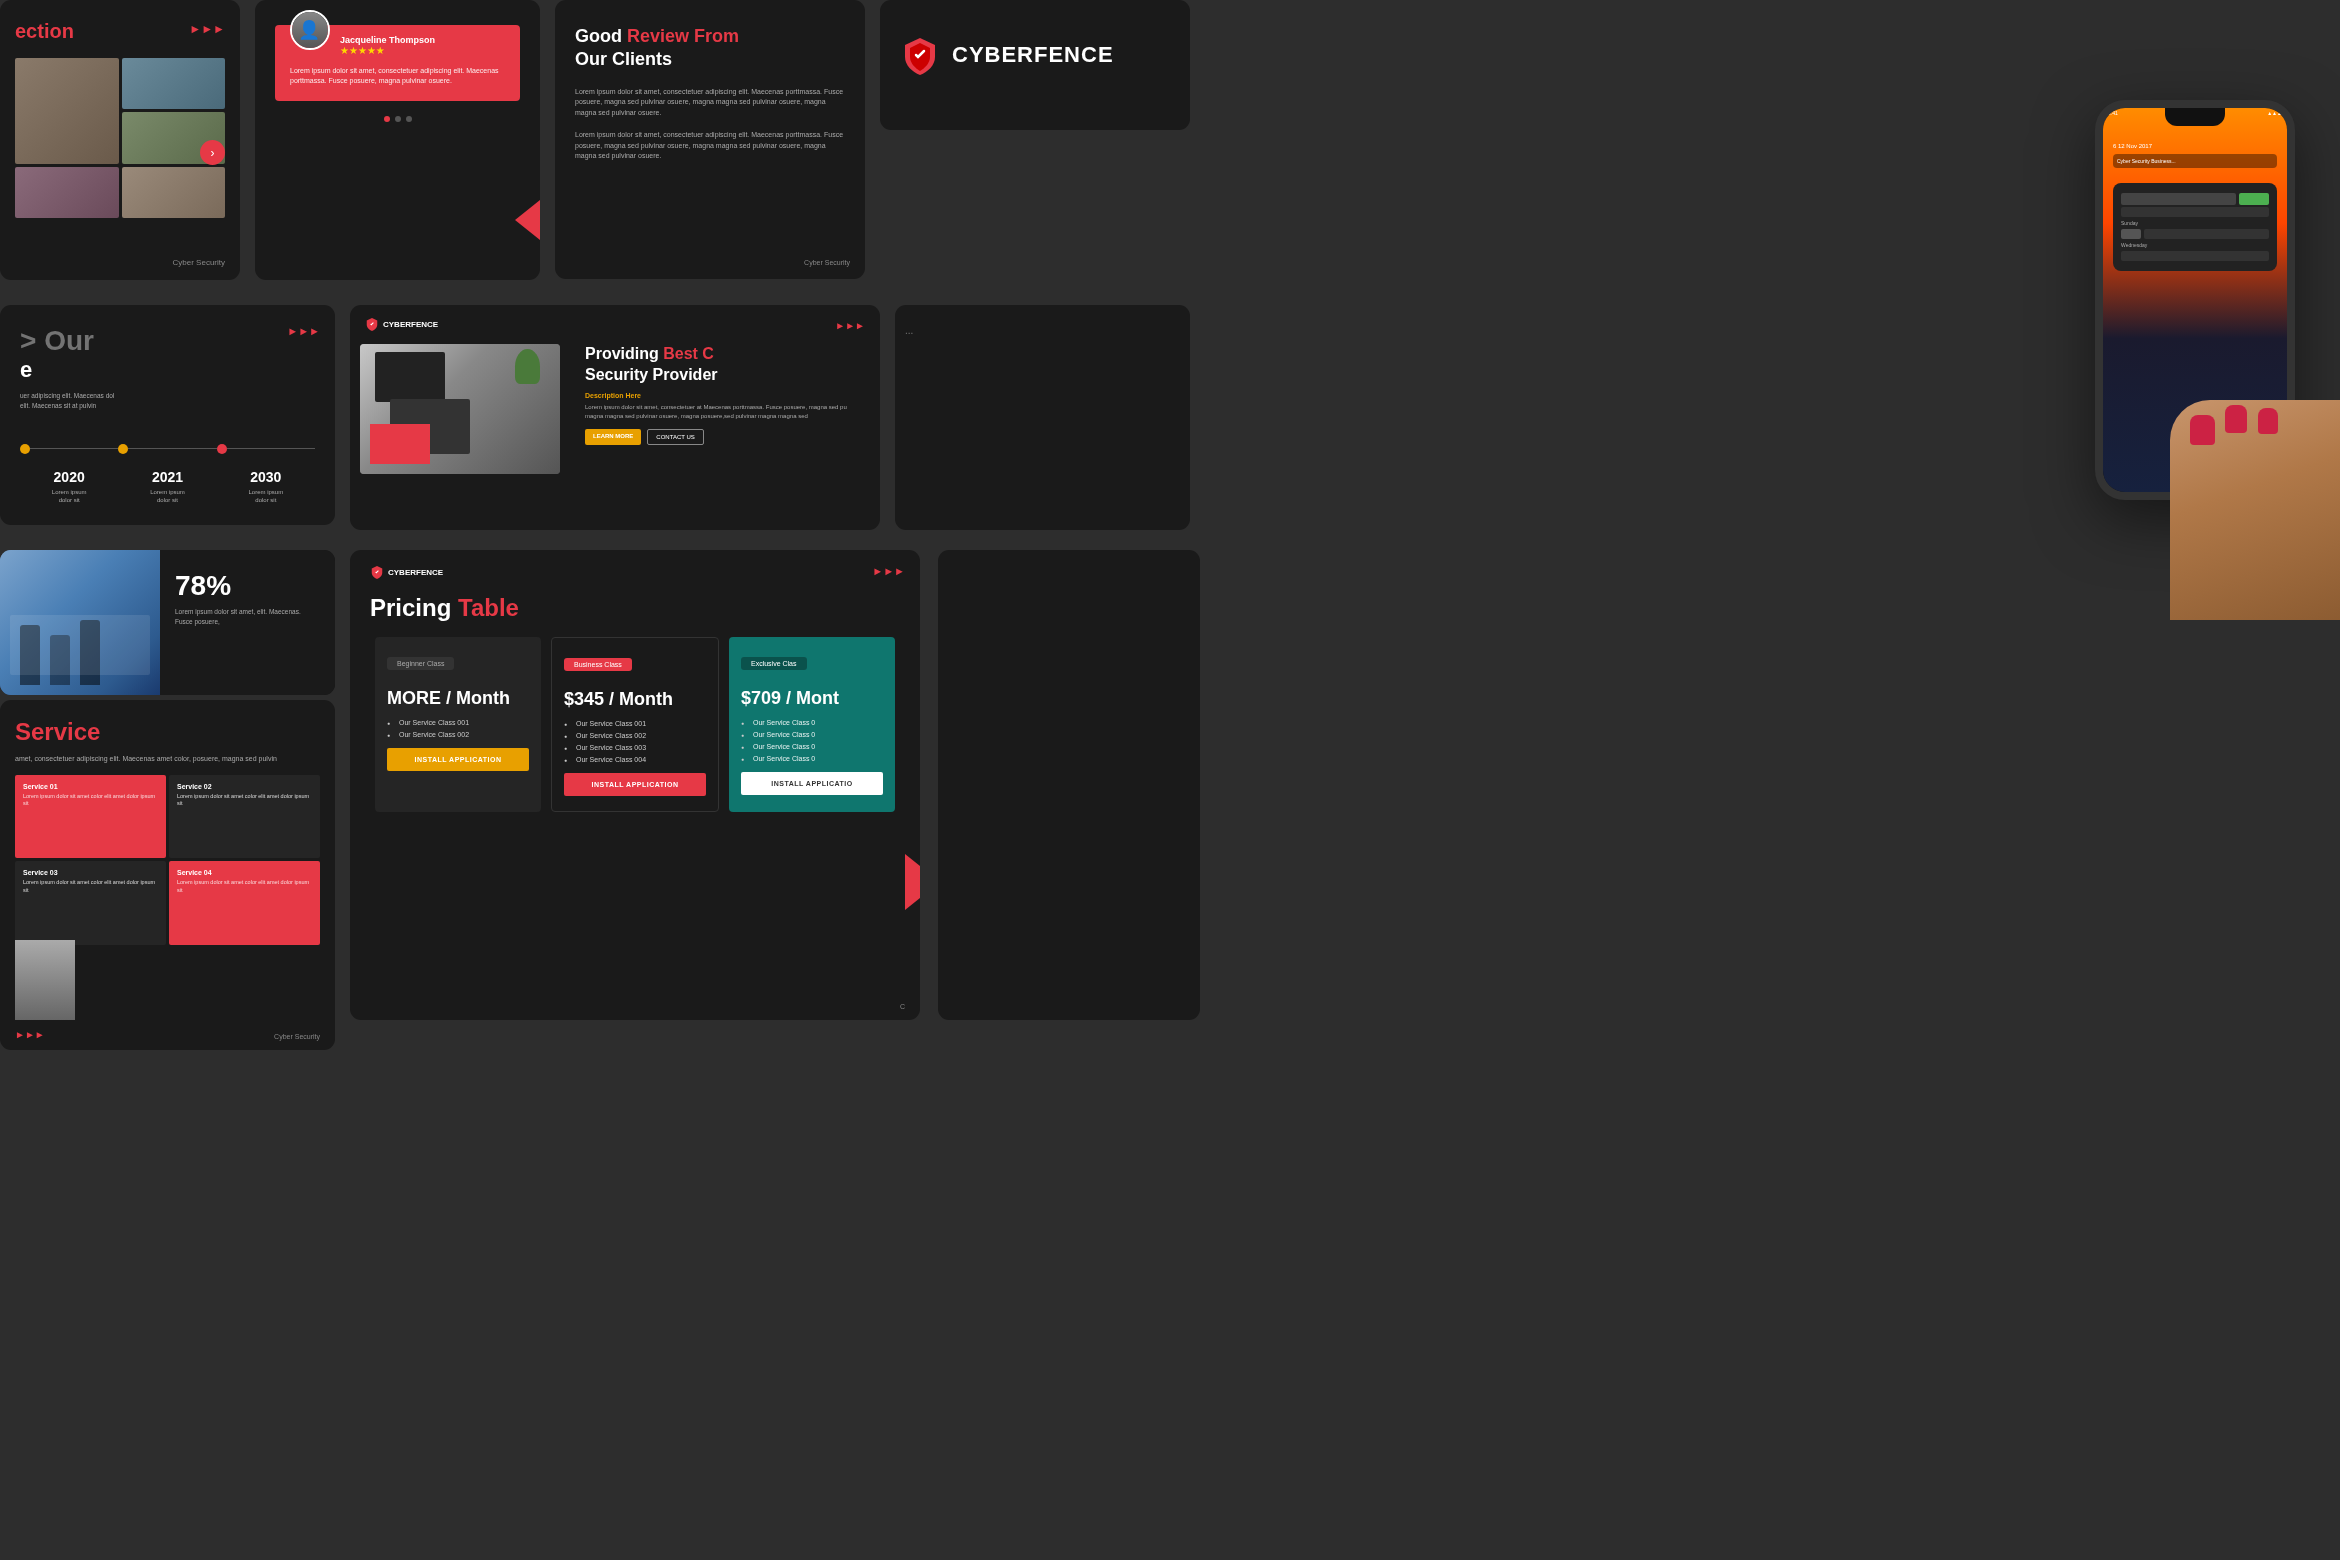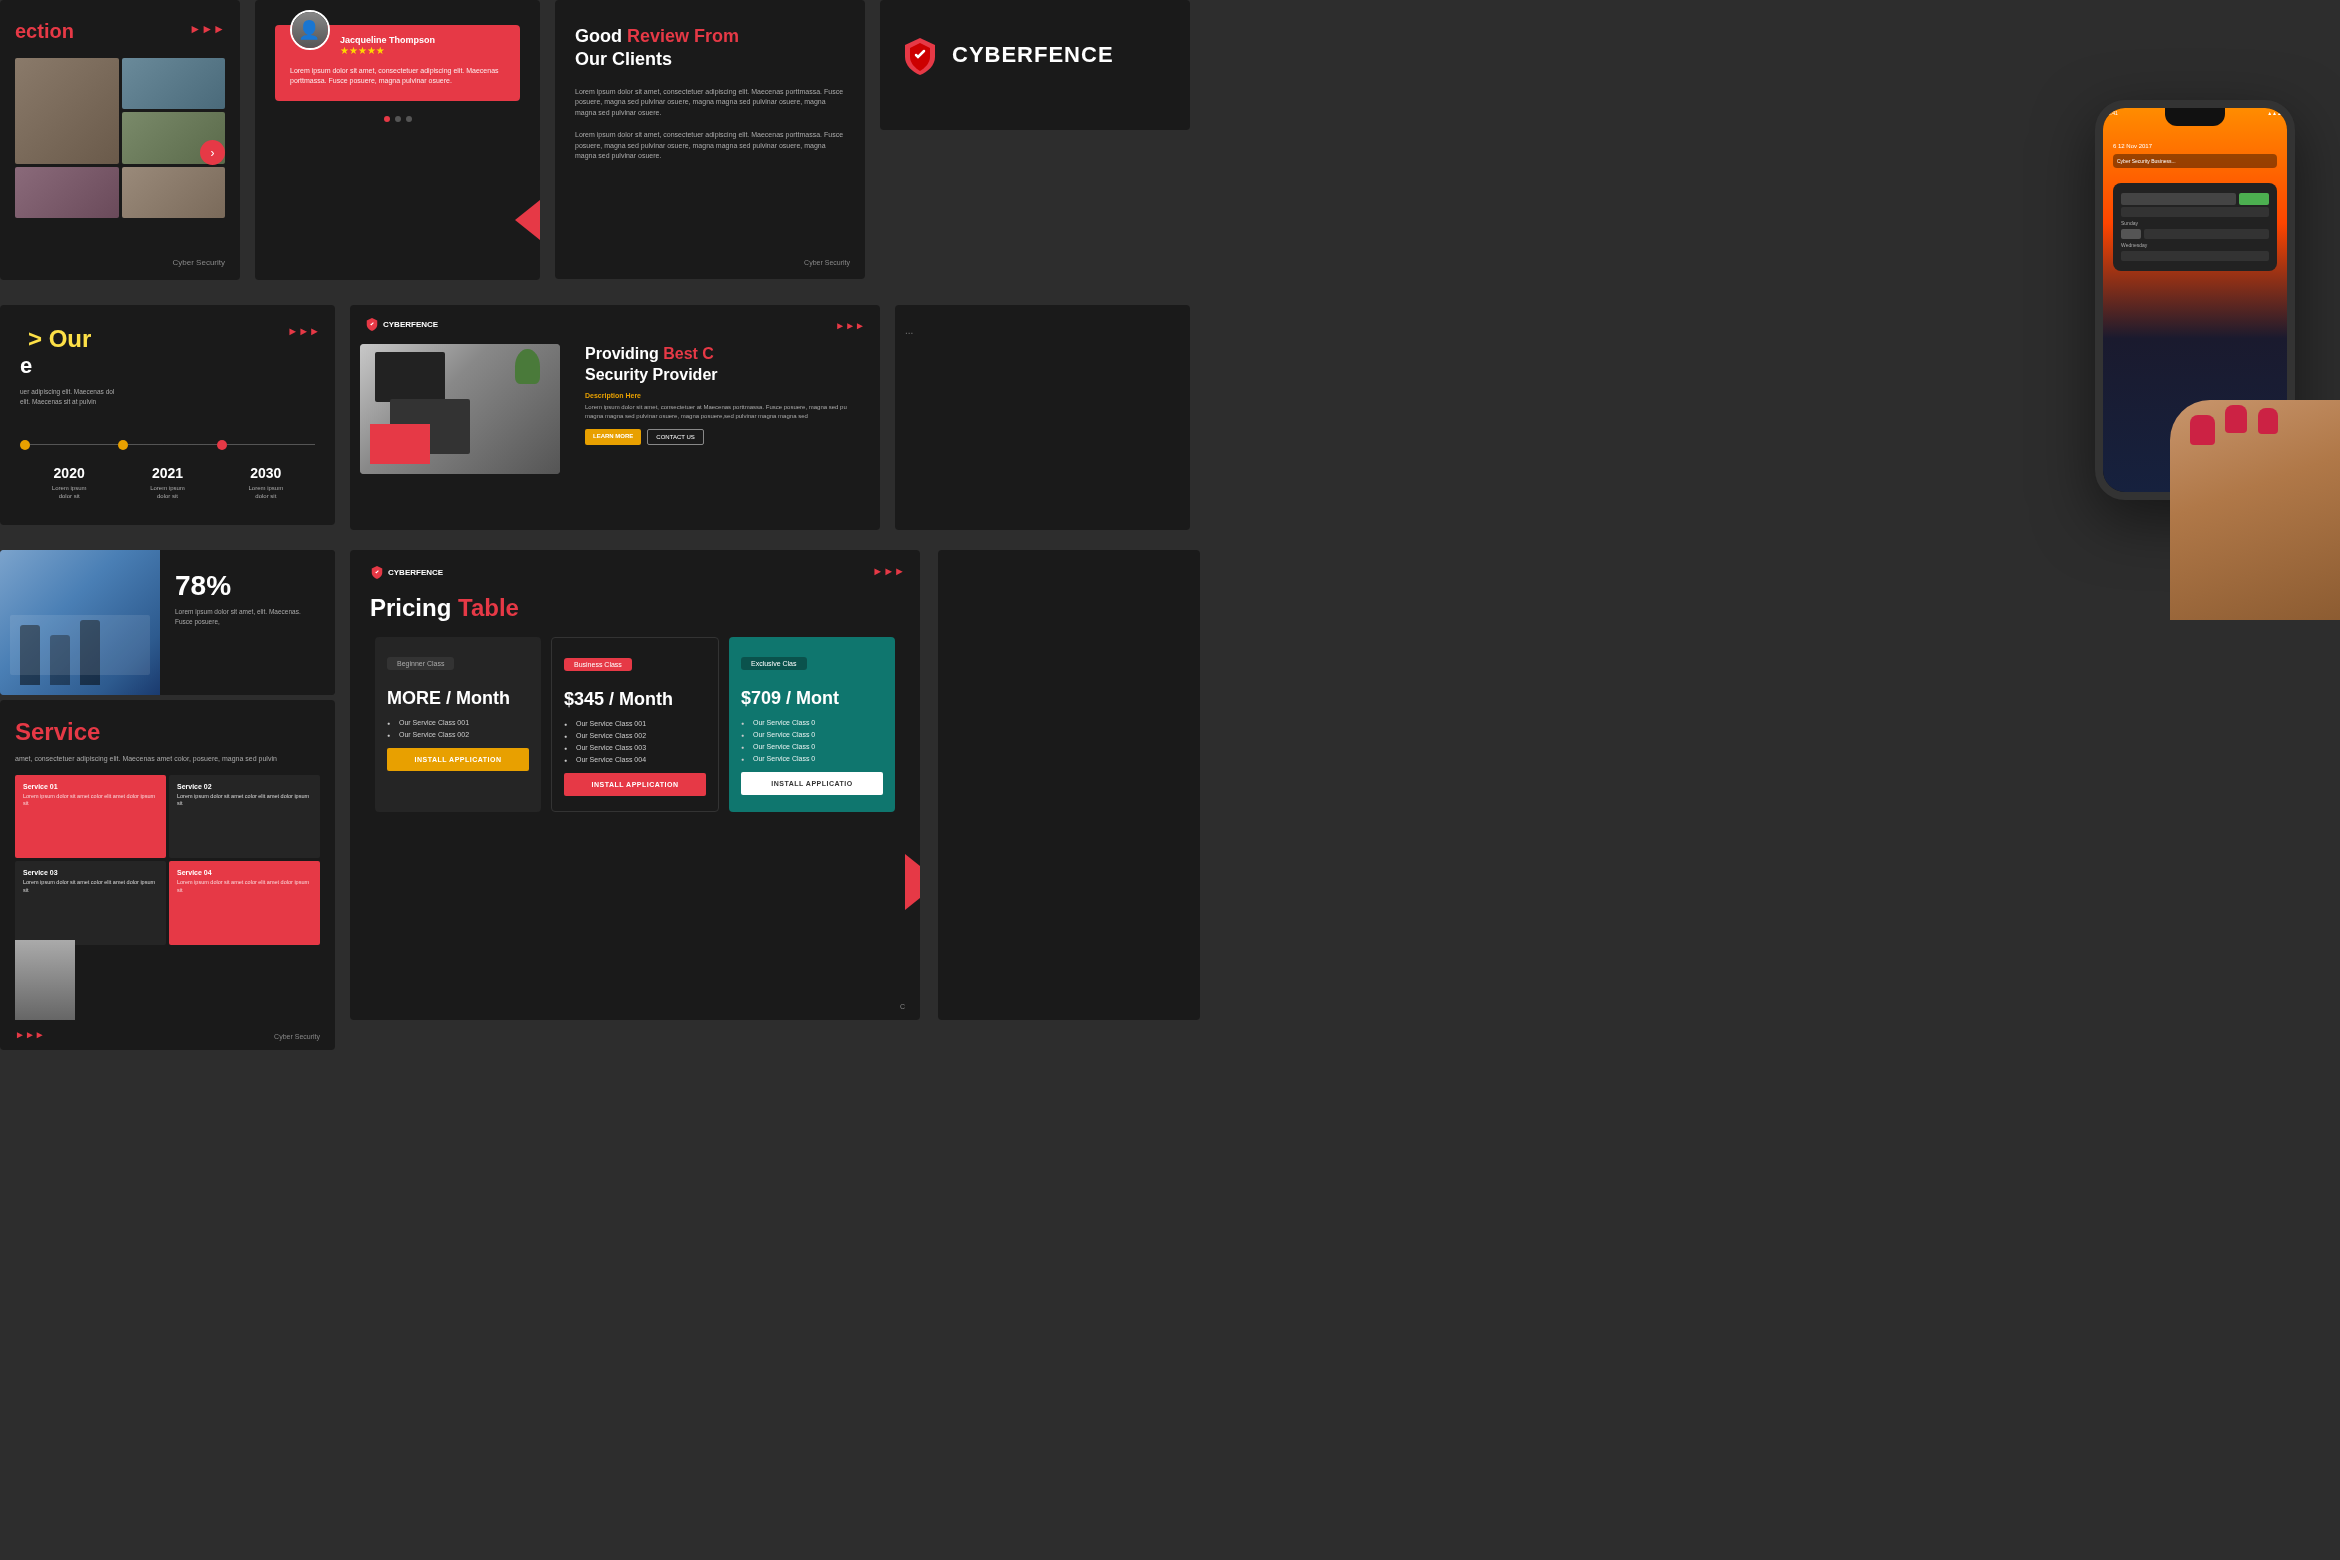--- a/index.html
+++ b/index.html
@@ -8,21 +8,21 @@
       width: 2340px;
       height: 1560px;
       overflow: hidden;
       font-family: 'Arial', sans-serif;
       position: relative;
     }
 
     
     .slide {
       background: #1e1e1e;
-      border-radius: 4px;
+      border-radius: 11px;
       position: absolute;
       overflow: hidden;
       color: white;
     }
 
     
     .slide-1 {
       left: 0px;
       top: 0px;
       width: 240px;
@@ -267,24 +267,24 @@
     
     
     .slide-5 {
       left: 0px;
       top: 305px;
       width: 335px;
       height: 220px;
       background: #1a1a1a;
     }
     .slide-5 .red-title {
-      color: #fde047;
-      font-size: 24px;
-      font-weight: bold;
-      padding: 20px 28px 0;
+      color: #737373;
+      font-size: 28px;
+      font-weight: bold;
+      padding: 20px 20px 0;
     }
     .slide-5 .subtitle {
       color: white;
       font-size: 22px;
       font-weight: bold;
       padding: 0 20px;
     }
     .slide-5 .arrows {
       color: #e63946;
       position: absolute;

